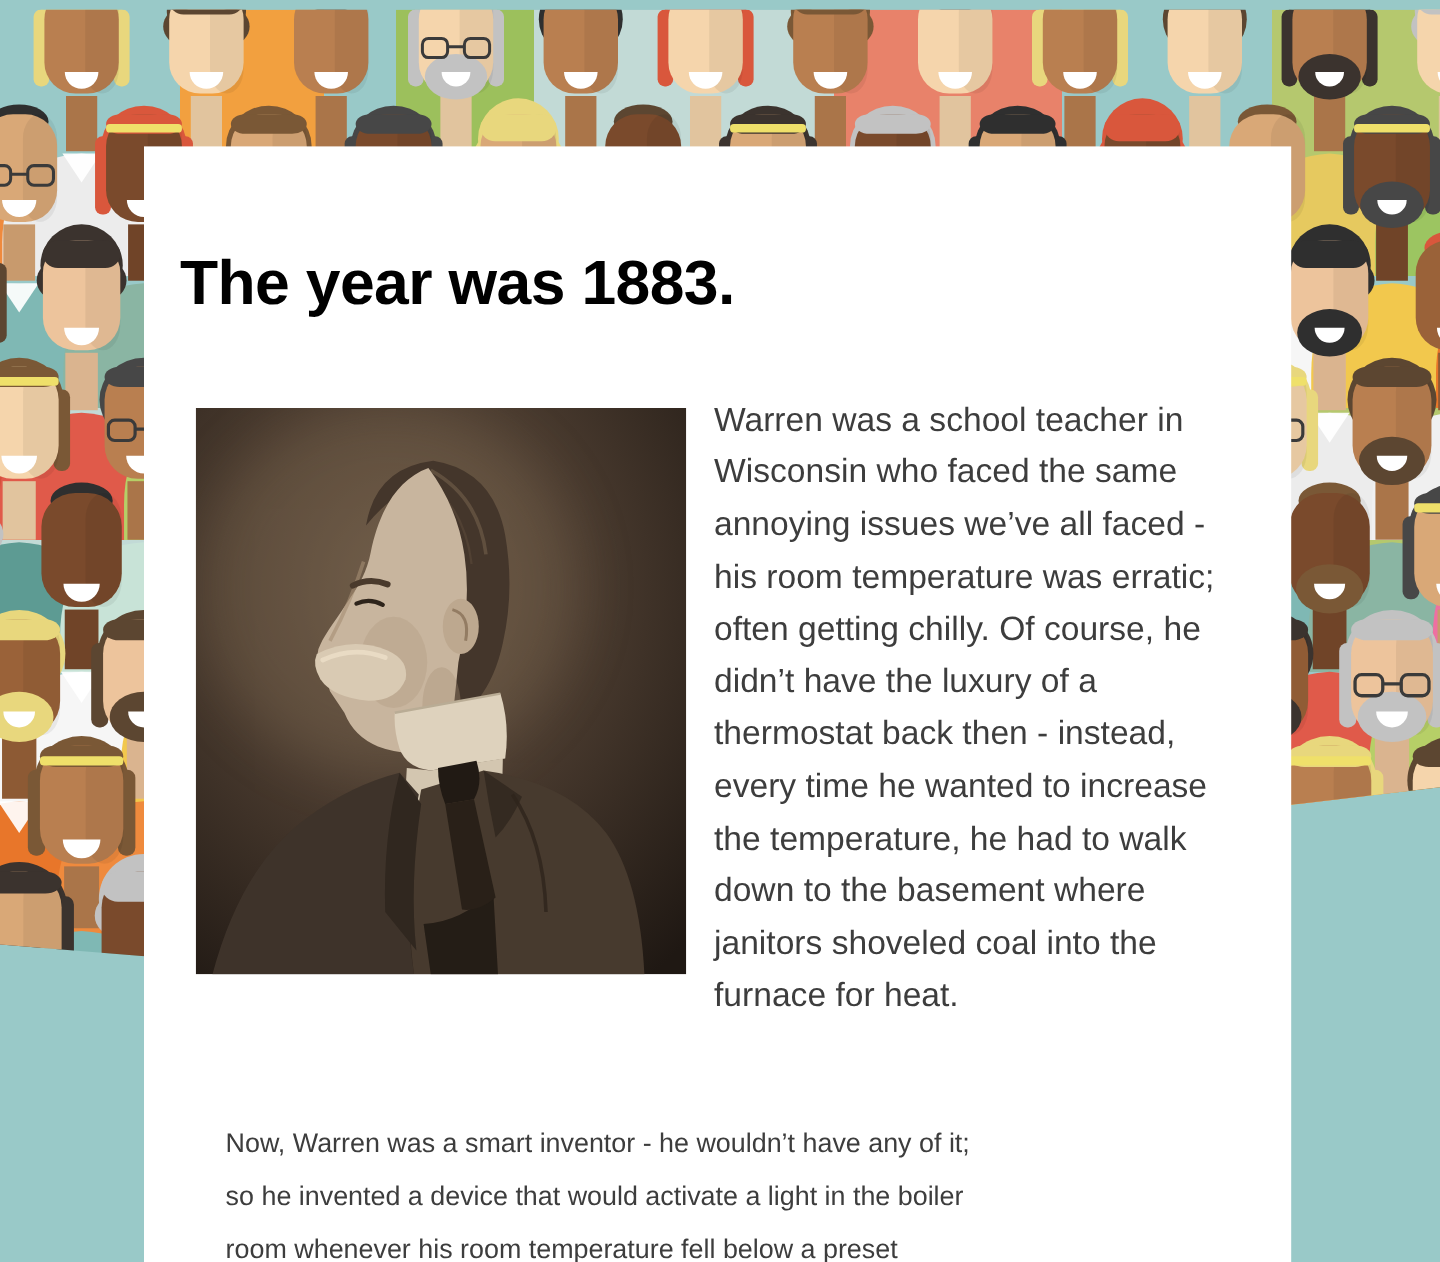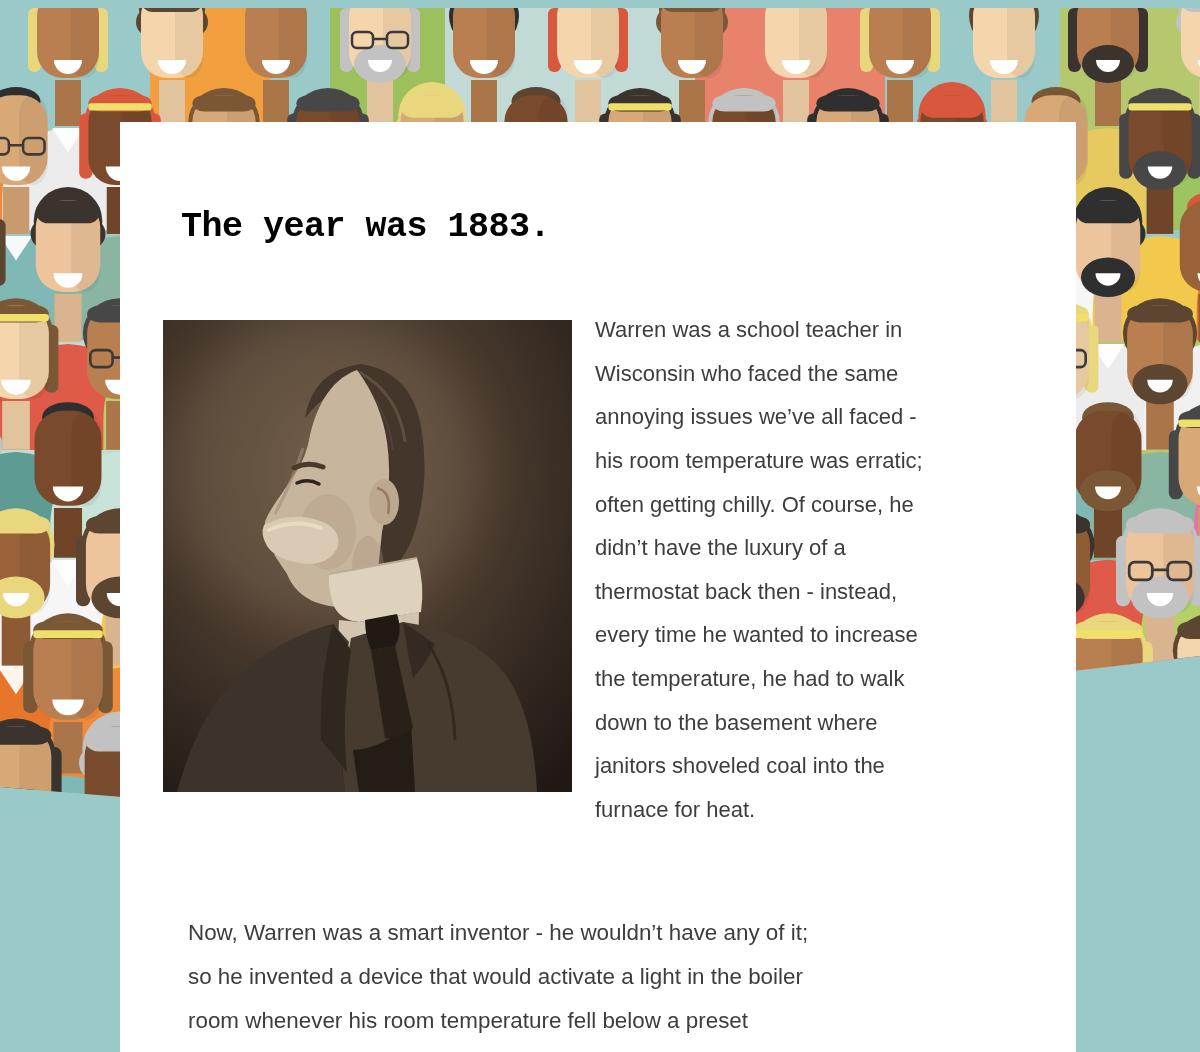--- a/index.html
+++ b/index.html
@@ -11,35 +11,34 @@
     font-family:"Liberation Sans",sans-serif;
   }
   .crowd-svg{position:absolute;left:0;top:0;}
   .card{
     position:absolute;
     left:120px;top:122px;
     width:956px;height:930px;
     background:var(--card,#ffffff);
   }
   .headline{
-    margin:85px 0 0 61px;
-    font-size:35px;
+    margin:85px 0 0 30px;
+    font-size:52px;
     line-height:1.15;
     font-weight:bold;
     letter-spacing:-0.5px;
     color:var(--heading,#000);
-    font-family:Liberation Mono, monospace;
   }
   .story-row{display:flex;align-items:flex-start;margin:73px 0 0 43px;}
   .portrait{width:409px;height:472px;flex:none;overflow:hidden;}
   .portrait svg{display:block;}
   .intro-text{
     width:432px;
     margin:-12px 0 0 23px;
-    font-size:22px;
+    font-size:28px;
     line-height:43.6px;
     color:var(--body,#3d3d3d);
     white-space:pre-line;
   }
   .second-text{
     margin:80px 0 0 68px;
     width:840px;
     font-size:22.4px;
     line-height:44px;
     color:var(--body,#3d3d3d);

